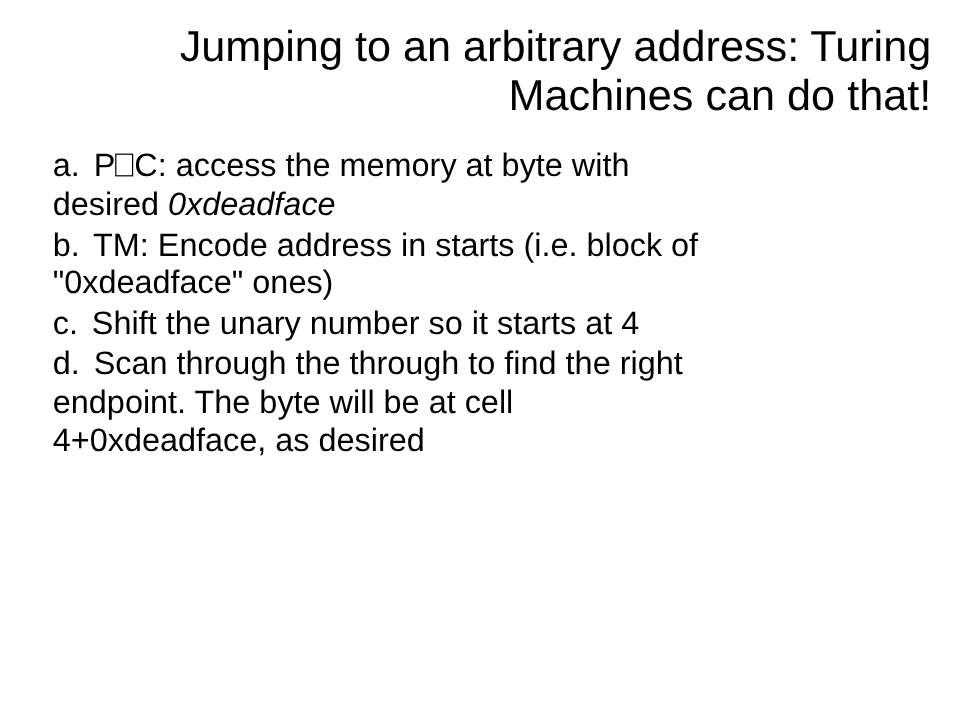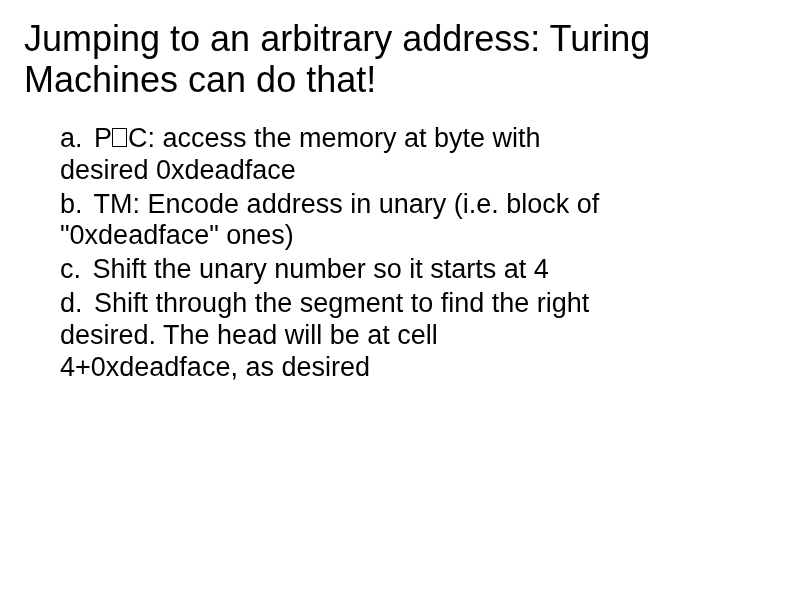--- a/index.html
+++ b/index.html
@@ -13,43 +13,43 @@
   }
   .slide {
     width: 800px;
     height: 600px;
     box-sizing: border-box;
     padding: 18px 24px 0 24px;
   }
   .title {
     font-size: 36px;
     line-height: 1.15;
-    text-align: left;
+    text-align: right;
     font-weight: 400;
     margin: 0 0 22px 0;
   }
   .body {
     font-size: 27px;
     line-height: 1.18;
   }
   ol.outer {
     list-style: none;
-    margin: 16px;
+    margin: 0;
     padding: 0 0 0 20px;
   }
   ol.outer > li {
     counter-increment: lvl1;
     margin: 0;
     padding: 0 0 2px 0;
   }
   ol.outer > li::before {
     content: counter(lvl1, lower-alpha) ".";
     margin-right: 4px;
   }
-  .ital { }
+  .ital { font-style: italic; }
   .marker-box {
     display: inline-block;
     width: 0.55em;
     height: 0.72em;
     border: 1.5px solid #000;
     vertical-align: -0.02em;
     margin: 0 1px 0 0;
     box-sizing: border-box;
   }
   .li-line1 {
@@ -66,26 +66,26 @@
 <div class="slide">
   <h1 class="title">Jumping to an arbitrary address: Turing Machines can do that!</h1>
 
   <div class="body">
     <ol class="outer">
       <li>
         <span class="li-line1"><span>P</span><span class="marker-box"></span><span>C: access the memory at byte with</span></span>
         <span class="li-cont"><span>desired </span><span class="ital">0xdeadface</span></span>
       </li>
       <li>
-        <span class="li-line1">TM: Encode address in unary (i.e. block of</span>
+        <span class="li-line1">TM: Encode address in starts (i.e. block of</span>
         <span class="li-cont">"0xdeadface" ones)</span>
       </li>
       <li>
         <span class="li-line1">Shift the unary number so it starts at 4</span>
       </li>
       <li>
-        <span class="li-line1">Shift through the segment to find the right</span>
-        <span class="li-cont">desired. The head will be at cell</span>
+        <span class="li-line1">Scan through the through to find the right</span>
+        <span class="li-cont">endpoint. The byte will be at cell</span>
         <span class="li-cont">4+0xdeadface, as desired</span>
       </li>
     </ol>
   </div>
 </div>
 
 </body></html>

